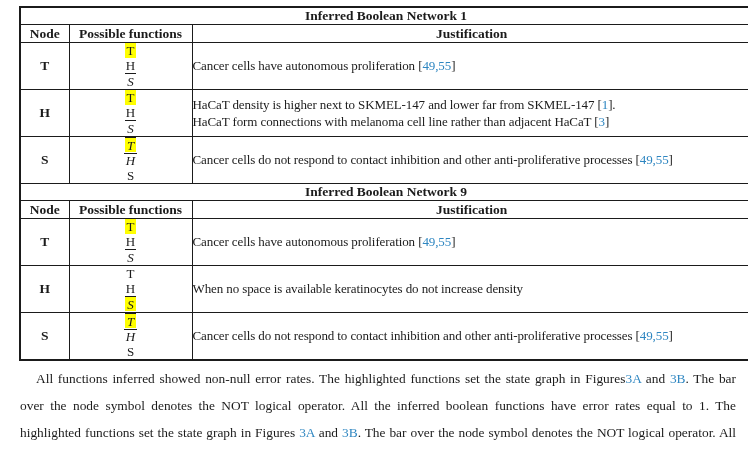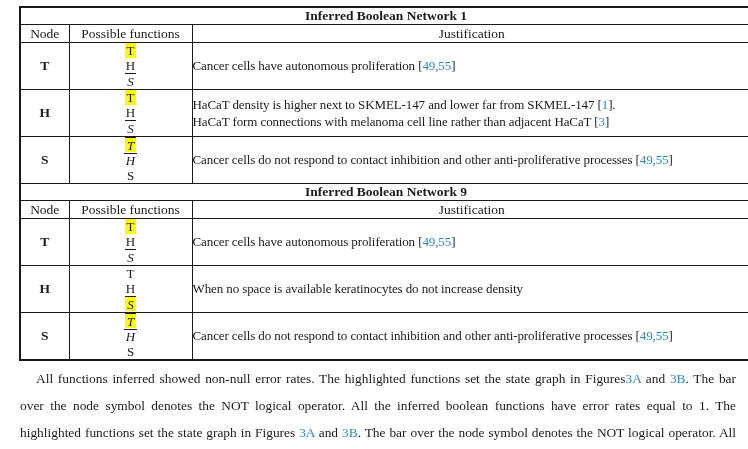--- a/index.html
+++ b/index.html
@@ -27,21 +27,21 @@
   tr.title-row td {
     height: 16px;
     text-align: center;
     font-weight: bold;
     font-size: 13.5px;
     line-height: 16px;
   }
   tr.head-row td {
     height: 17px;
     text-align: center;
-    font-weight: normal;
+    font-weight: bold;
     font-size: 13.5px;
     line-height: 17px;
   }
   tr.data-row { height: 47px; }
   td.node-cell {
     text-align: center;
     vertical-align: middle;
     font-weight: bold;
     font-size: 13.5px;
   }

